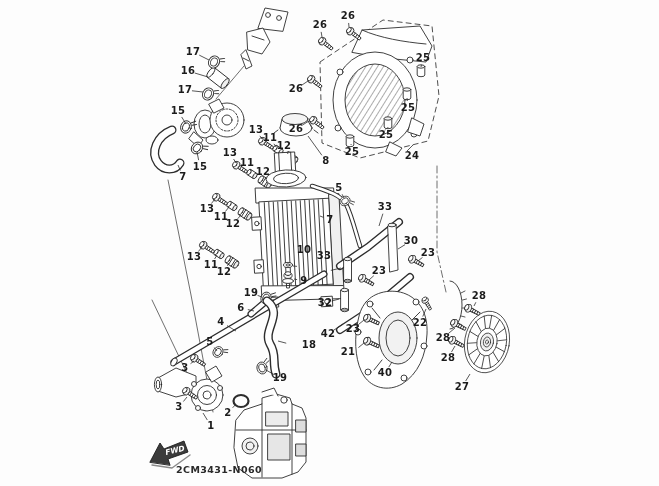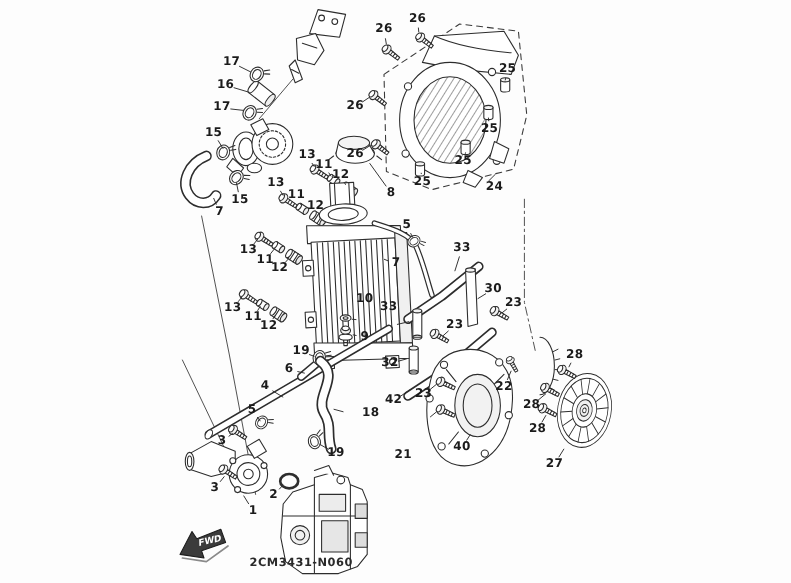--- a/index.html
+++ b/index.html
@@ -11,21 +11,21 @@
   #drawing,#leader-layer{position:absolute;left:0;top:0;}
   #leader-layer{pointer-events:none;}
   .callout{
     position:absolute;transform:translate(-50%,-50%);
     font:600 10px/1 "DejaVu Sans", sans-serif;
     color:#1b1b1b;letter-spacing:.3px;white-space:nowrap;
   }
   #diagram-code{
     position:absolute;left:176px;top:464px;
     font:600 9.5px/1.2 "DejaVu Sans", sans-serif;
-    color:#2a2a2a;letter-spacing:.4px;margin-left:32px;
+    color:#2a2a2a;letter-spacing:.4px;
   }
 </style>
 </head>
 <body>
 
 <div id="stage">
 
   <svg id="drawing" width="659" height="486" viewBox="0 0 659 486" stroke="#2d2d2d" fill="none" stroke-width="0.9" stroke-linecap="round" stroke-linejoin="round">
 
     <defs>
@@ -433,21 +433,21 @@
       <span class="callout" style="left: 241px; top: 308px;">6</span>
       <span class="callout" style="left: 221px; top: 322px;">4</span>
       <span class="callout" style="left: 210px; top: 342px;">5</span>
       <span class="callout" style="left: 309px; top: 345px;">18</span>
       <span class="callout" style="left: 280px; top: 378px;">19</span>
       <span class="callout" style="left: 185px; top: 368px;">3</span>
       <span class="callout" style="left: 179px; top: 407px;">3</span>
       <span class="callout" style="left: 228px; top: 413px;">2</span>
       <span class="callout" style="left: 211px; top: 426px;">1</span>
       <span class="callout" style="left: 353px; top: 329px;">23</span>
-      <span class="callout" style="left: 336px; top: 352px; margin-top: 28px;">21</span>
+      <span class="callout" style="left: 348px; top: 352px;">21</span>
       <span class="callout" style="left: 385px; top: 373px;">40</span>
       <span class="callout" style="left: 420px; top: 323px;">22</span>
       <span class="callout" style="left: 479px; top: 296px;">28</span>
       <span class="callout" style="left: 443px; top: 338px;">28</span>
       <span class="callout" style="left: 448px; top: 358px;">28</span>
       <span class="callout" style="left: 462px; top: 387px;">27</span>
     </div>
 
   <div id="diagram-code">2CM3431-N060</div>
 </div>

